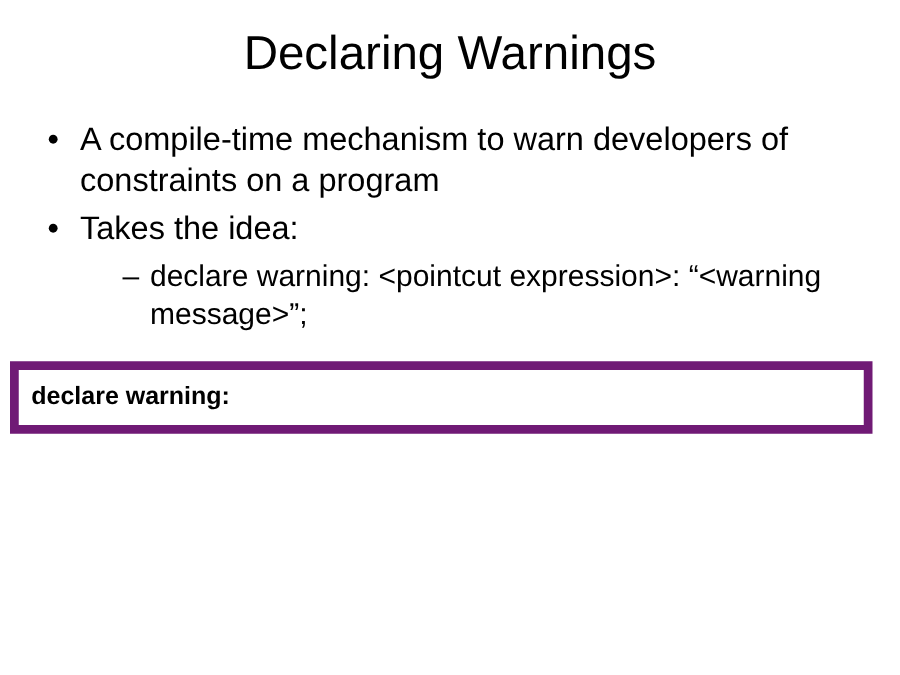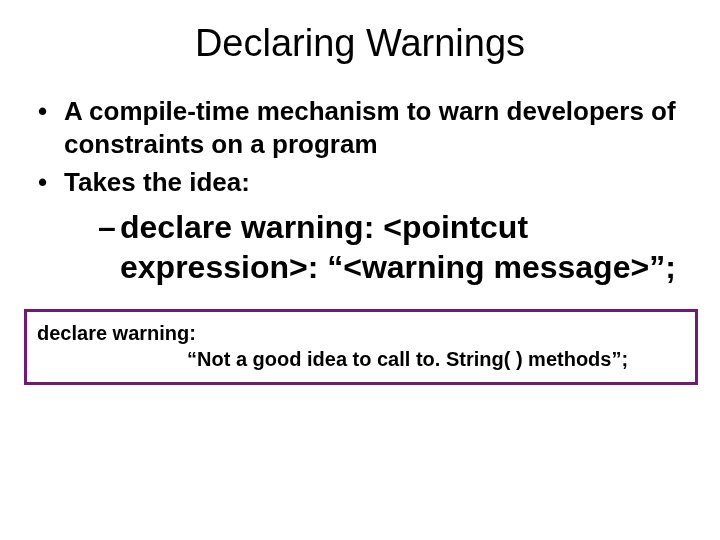--- a/index.html
+++ b/index.html
@@ -30,49 +30,48 @@
   }
   ul.top {
     list-style: none;
     margin: 0;
     padding: 0;
   }
   ul.top > li {
     position: relative;
     padding-left: 28px;
     margin-bottom: 6px;
-    font-weight: bold;
   }
   ul.top > li::before {
     content: "•";
     position: absolute;
     left: 2px;
     top: 0;
     font-size: 26px;
     line-height: 1.25;
   }
   ul.sub {
     list-style: none;
     margin: 8px 0 0 0;
     padding: 0 0 0 34px;
-    font-size: 32px;
+    font-size: 24px;
   }
   ul.sub > li {
     position: relative;
     padding-left: 22px;
   }
   ul.sub > li::before {
     content: "–";
     position: absolute;
     left: 0;
     top: 0;
   }
   .codebox {
-    margin: 22px 22px 0 24px;
-    border: 3px solid #701a75;
+    margin: 22px 22px 0 8px;
+    border: 7px solid #701a75;
     padding: 8px 10px 10px 10px;
     font-size: 20px;
     font-weight: bold;
     line-height: 1.3;
   }
   .codebox .l2 { padding-left: 90px; }
   .codebox .l3 { padding-left: 150px; }
 </style>
 </head>
 <body>
@@ -92,16 +91,15 @@
           <li>
             <span>declare warning: &lt;pointcut expression&gt;: “&lt;warning message&gt;”;</span>
           </li>
         </ul>
       </li>
     </ul>
   </div>
 
   <div class="codebox">
     <div>declare warning:</div>
-    <div class="l3">“Not a good idea to call to. String( ) methods”;</div>
   </div>
 
 </div>
 
 </body></html>

